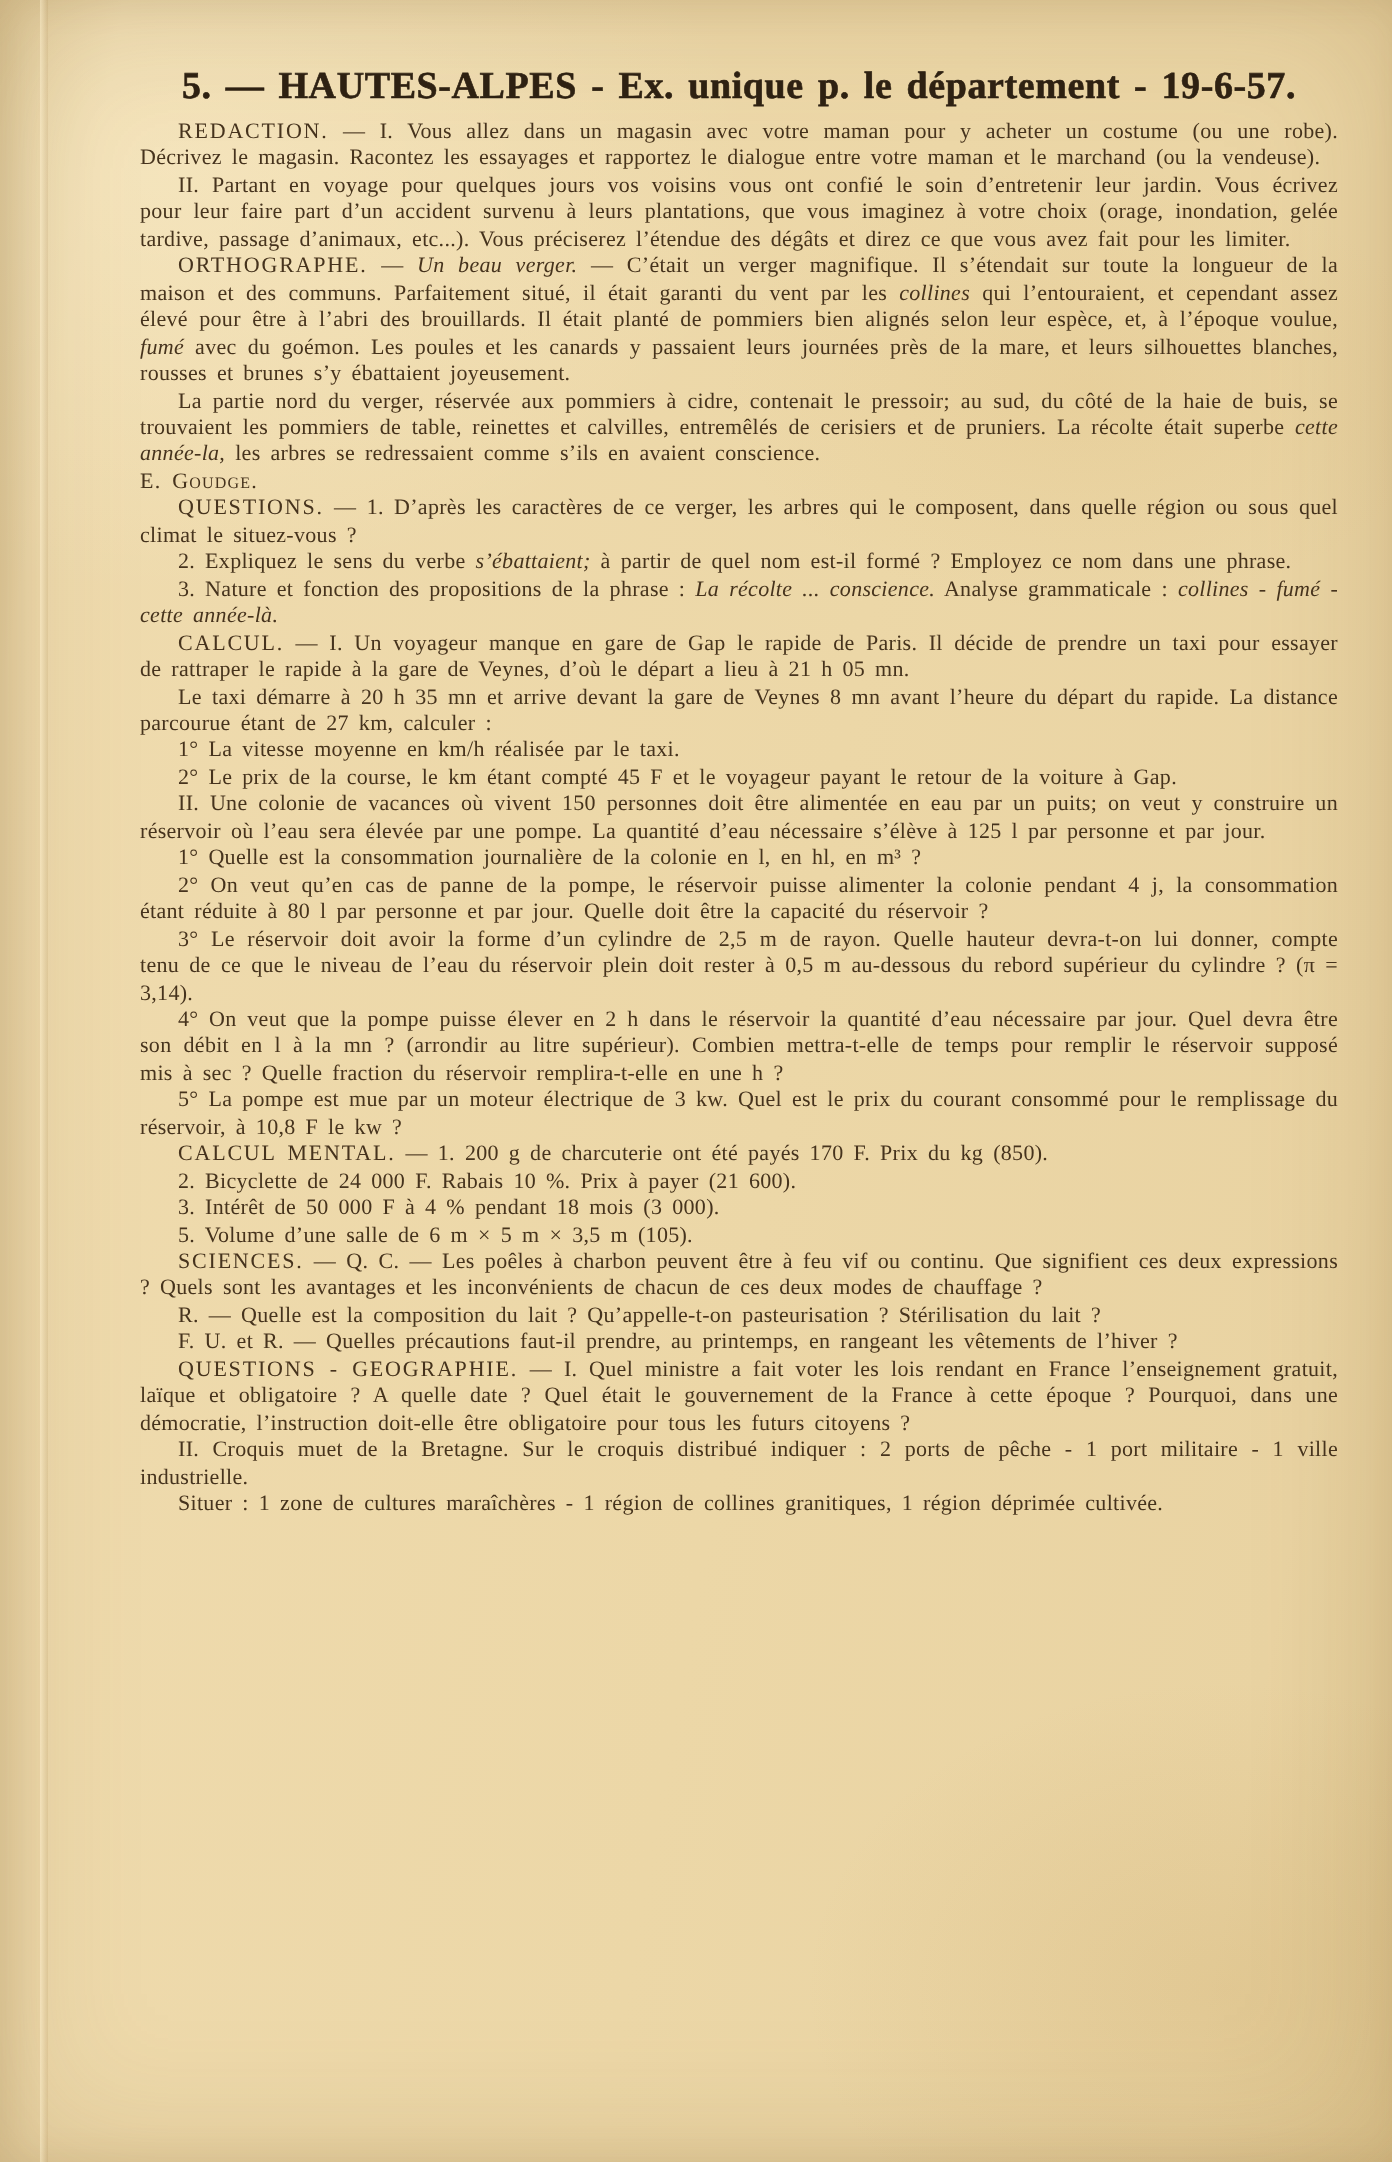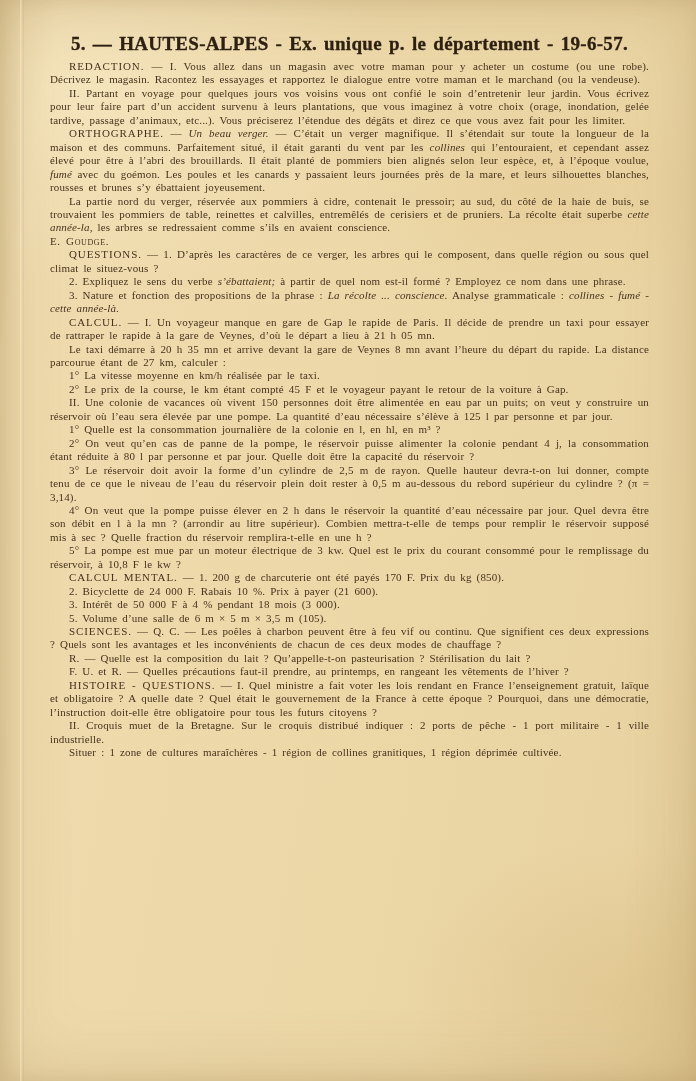--- a/index.html
+++ b/index.html
@@ -16,21 +16,21 @@
     overflow:hidden;
     font-family:"Liberation Serif","DejaVu Serif",serif;
     color:#483520;
   }
   .crease{
     position:absolute;left:20px;top:0;width:4px;height:100%;
     background:linear-gradient(90deg, rgba(255,244,212,.5), rgba(140,100,45,.12));
     pointer-events:none;
   }
   .content{
-    position:absolute;left:50px;top:33px;width:599px;
+    position:absolute;left:70px;top:33px;width:599px;
   }
   .title{
     font-size:19px;font-weight:bold;color:#2e2112;
     text-align:center;letter-spacing:.3px;word-spacing:2px;
     margin:0 0 5px 0;line-height:22px;
     -webkit-text-stroke:.3px #2e2112;
   }
   .para{
     margin:0;
     font-size:11px;line-height:13.45px;
@@ -69,18 +69,18 @@
         <p class="para"><span>3° Le réservoir doit avoir la forme d’un cylindre de 2,5 m de rayon. Quelle hauteur devra-t-on lui donner, compte tenu de ce que le niveau de l’eau du réservoir plein doit rester à 0,5 m au-dessous du rebord supérieur du cylindre ? (π = 3,14).</span></p>
         <p class="para"><span>4° On veut que la pompe puisse élever en 2 h dans le réservoir la quantité d’eau nécessaire par jour. Quel devra être son débit en l à la mn ? (arrondir au litre supérieur). Combien mettra-t-elle de temps pour remplir le réservoir supposé mis à sec ? Quelle fraction du réservoir remplira-t-elle en une h ?</span></p>
         <p class="para"><span>5° La pompe est mue par un moteur électrique de 3 kw. Quel est le prix du courant consommé pour le remplissage du réservoir, à 10,8 F le kw ?</span></p>
         <p class="para"><span class="caps">CALCUL MENTAL.</span><span> — 1. 200 g de charcuterie ont été payés 170 F. Prix du kg (850).</span></p>
         <p class="para"><span>2. Bicyclette de 24 000 F. Rabais 10 %. Prix à payer (21 600).</span></p>
         <p class="para"><span>3. Intérêt de 50 000 F à 4 % pendant 18 mois (3 000).</span></p>
         <p class="para"><span>5. Volume d’une salle de 6 m × 5 m × 3,5 m (105).</span></p>
         <p class="para"><span class="caps">SCIENCES.</span><span> — Q. C. — Les poêles à charbon peuvent être à feu vif ou continu. Que signifient ces deux expressions ? Quels sont les avantages et les inconvénients de chacun de ces deux modes de chauffage ?</span></p>
         <p class="para"><span>R. — Quelle est la composition du lait ? Qu’appelle-t-on pasteurisation ? Stérilisation du lait ?</span></p>
         <p class="para"><span>F. U. et R. — Quelles précautions faut-il prendre, au printemps, en rangeant les vêtements de l’hiver ?</span></p>
-        <p class="para"><span class="caps">HISTOIRE - QUESTIONS.</span><span> — I. Quel ministre a fait voter les lois rendant en France l’enseignement gratuit, laïque et obligatoire ? A quelle date ? Quel était le gouvernement de la France à cette époque ? Pourquoi, dans une démocratie, l’instruction doit-elle être obligatoire pour tous les futurs citoyens ?</span></p>
+        <p class="para"><span class="caps">QUESTIONS - GEOGRAPHIE.</span><span> — I. Quel ministre a fait voter les lois rendant en France l’enseignement gratuit, laïque et obligatoire ? A quelle date ? Quel était le gouvernement de la France à cette époque ? Pourquoi, dans une démocratie, l’instruction doit-elle être obligatoire pour tous les futurs citoyens ?</span></p>
         <p class="para"><span>II. Croquis muet de la Bretagne. Sur le croquis distribué indiquer : 2 ports de pêche - 1 port militaire - 1 ville industrielle.</span></p>
         <p class="para"><span>Situer : 1 zone de cultures maraîchères - 1 région de collines granitiques, 1 région déprimée cultivée.</span></p>
       </div>
   </div>
 </div>
 
 </body></html>

